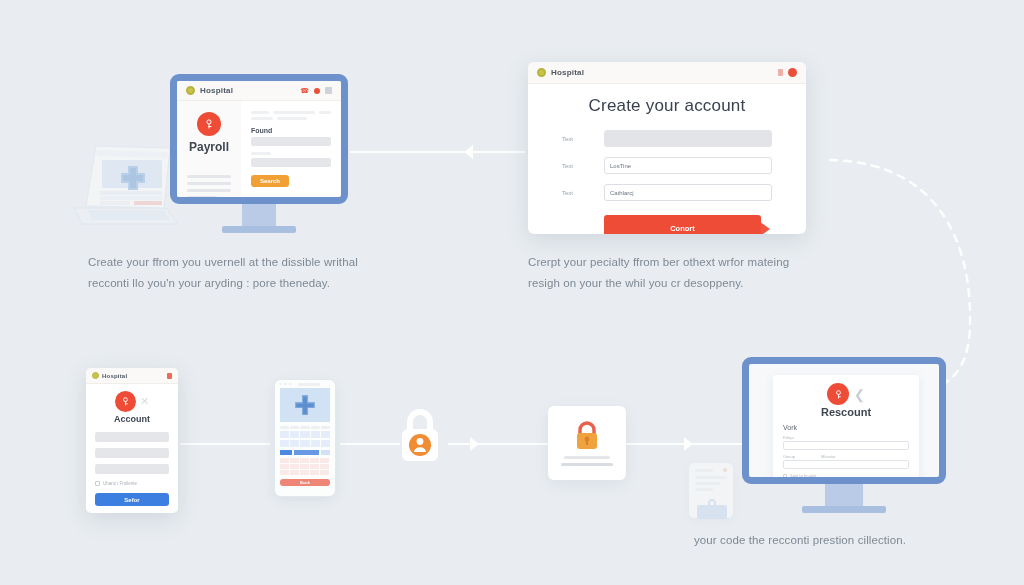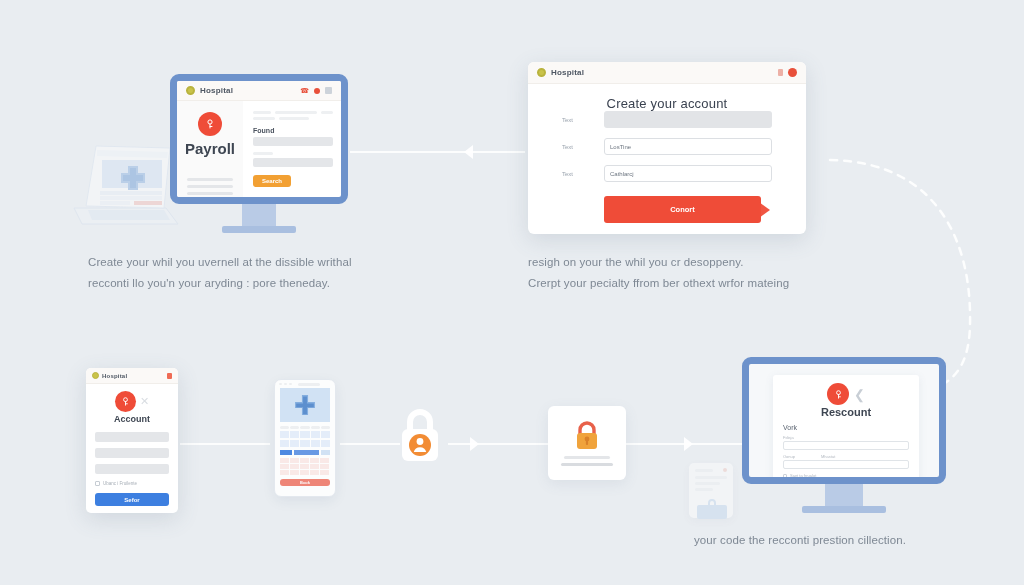--- a/index.html
+++ b/index.html
@@ -175,21 +175,21 @@
 
       <div style="display:flex; height:110px;">
 
         <div style="width:72px; background:#fafafa; padding:9px 8px; text-align:center;">
           <div class="badge-circle" style="width:24px;height:24px;margin:2px auto 4px;">
             <svg class="badge-glyph" width="12" height="12" viewBox="0 0 24 24">
               <circle cx="12" cy="8" r="4.2" fill="none" stroke="#fff" stroke-width="2"></circle>
               <path d="M12 12 v8 M12 17 h4" stroke="#fff" stroke-width="2" stroke-linecap="round"></path>
             </svg>
           </div>
-          <div style="font-size:15px;font-weight:bold;color:#3e4652;margin-bottom:21px;">Payroll</div>
+          <div style="font-size:12px;font-weight:bold;color:#3e4652;margin-bottom:21px;">Payroll</div>
           <div class="ph" style="height:3px;margin:4px 2px;"></div>
           <div class="ph" style="height:3px;margin:4px 2px;"></div>
           <div class="ph" style="height:3px;margin:4px 2px;"></div>
           <div class="ph" style="height:3px;margin:4px 2px;width:62%;"></div>
           <div class="ph" style="height:3px;margin:8px 2px;width:48%;"></div>
         </div>
 
         <div style="flex:1; padding:10px 10px 0;">
           <div style="display:flex;gap:4px;margin-bottom:3px;">
             <div class="ph-l" style="height:3px;width:18px;"></div>
@@ -206,38 +206,38 @@
           <div class="ph" style="height:9px;margin-bottom:8px;"></div>
           <div class="btn btn-orange" style="width:38px;height:12px;font-size:6px;">Search</div>
         </div>
       </div>
     </div>
     <div class="mon-neck" style="width:34px;height:22px;"></div>
     <div class="mon-base" style="width:74px;height:7px;"></div>
   </div>
 
   <div class="caption" style="left:88px; top:252px; width:270px;">
-    <div>Create your whil you uvernell at the dissible writhal</div>
+    <div>Create your ffrom you uvernell at the dissible writhal</div>
     <div>recconti llo you'n your aryding : pore theneday.</div>
   </div>
 
   <div class="win" style="left:528px; top:62px; width:278px; height:172px;">
     <div class="win-bar">
       <span class="brand">
         <span class="brand-dot"></span>
         <span class="brand-txt">Hospital</span>
       </span>
       <span class="win-ctrls">
         <span class="ctl c-ph" style="background:#edb0a6;width:5px;height:7px;"></span>
         <span class="ctl c-red" style="width:9px;height:9px;"></span>
       </span>
     </div>
 
     <div style="padding:12px 34px 0;">
-      <div style="font-size:13px;color:#3a4250;text-align:center;letter-spacing:.2px;">Create your account</div>
+      <div style="font-size:17px;color:#3a4250;text-align:center;margin-bottom:14px;letter-spacing:.2px;">Create your account</div>
 
       <div style="display:flex;align-items:center;margin-bottom:10px;">
         <span style="width:42px;font-size:6px;color:#9aa3ae;">Text</span>
         <span style="flex:1;height:17px;background:#e2e4e7;border-radius:3px;"></span>
       </div>
 
       <div style="display:flex;align-items:center;margin-bottom:10px;">
         <span style="width:42px;font-size:6px;color:#9aa3ae;">Text</span>
         <span style="flex:1;height:17px;background:#fff;border:1px solid #dcdfe3;border-radius:3px;
                      font-size:6px;color:#6d7681;display:flex;align-items:center;padding-left:5px;">LosTine</span>
@@ -250,22 +250,22 @@
       </div>
 
       <div style="display:flex;align-items:center;padding-left:42px;">
         <div class="btn btn-red" style="flex:1;height:27px;font-size:7.5px;">Conort</div>
         <div class="conn-arrow arrow-right" style="position:relative;left:-2px;border-left-color:#ef4c38;border-top-width:8px;border-bottom-width:8px;border-left-width:11px;"></div>
       </div>
     </div>
   </div>
 
   <div class="caption" style="left:528px; top:252px; width:275px;">
+    <div>Crerpt your pecialty ffrom ber othext wrfor mateing</div>
     <div>resigh on your the whil you cr desoppeny.</div>
-    <div>Crerpt your pecialty ffrom ber othext wrfor mateing</div>
   </div>
 
   <div class="win" style="left:86px; top:368px; width:92px; height:145px; border-radius:5px;">
     <div class="win-bar" style="height:16px;padding:0 6px;">
       <span class="brand" style="gap:3px;">
         <span class="brand-dot" style="width:7px;height:7px;border-width:1.5px;"></span>
         <span class="brand-txt" style="font-size:6px;">Hospital</span>
       </span>
       <span class="win-ctrls">
         <span class="ctl" style="background:#ef6b55;width:5px;height:6px;border-radius:1px;"></span>

